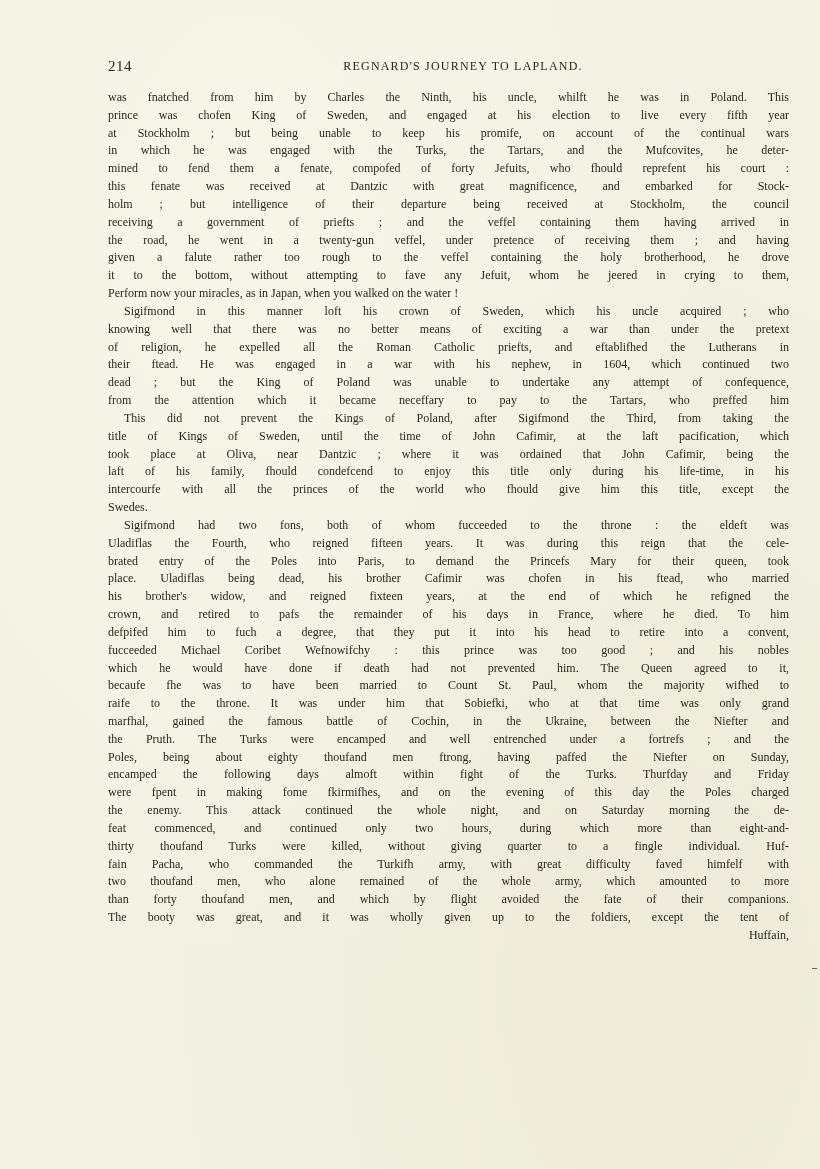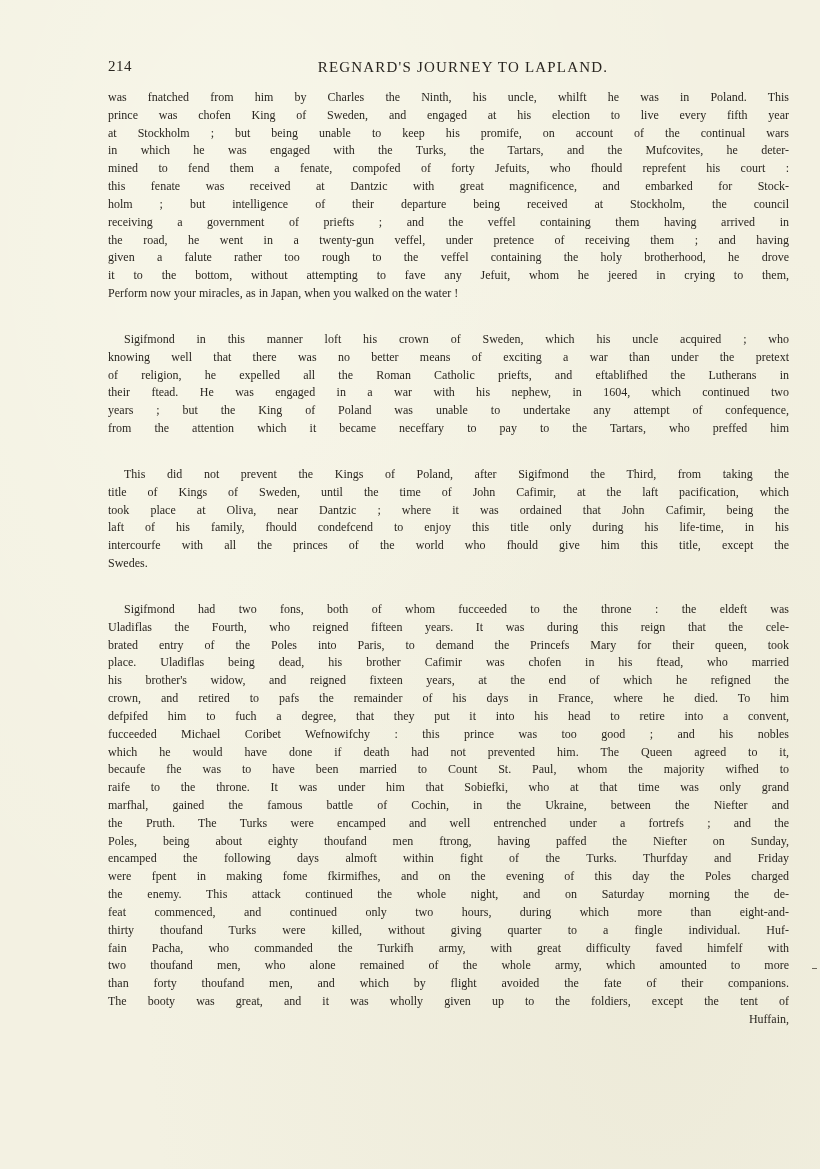--- a/index.html
+++ b/index.html
@@ -37,21 +37,21 @@
       top: 0;
       font-size: 15px;
       letter-spacing: 0.5px;
     }
     .running-title {
       position: absolute;
       left: 0;
       width: 680px;
       top: 1px;
       text-align: center;
-      font-size: 15px;
+      font-size: 12px;
       letter-spacing: 1.2px;
       font-variant: small-caps;
       text-transform: uppercase;
       padding-left: 30px;
       box-sizing: border-box;
     }
     .body-text {
       position: absolute;
       top: 89px;
       left: 108px;
@@ -65,21 +65,20 @@
       white-space: nowrap;
       text-align: justify;
       text-align-last: justify;
       overflow: visible;
     }
     .line.last {
       text-align-last: left;
     }
     .line.indent {
       padding-left: 16px;
-      margin-top: 28px;
     }
     .line.right {
       text-align: center;
       text-align-last: right;
     }
     .line.italic {
     }
     .margin-mark {
       position: absolute;
       left: 812px;
@@ -109,21 +108,21 @@
     <span class="line">holm ; but intelligence of their departure being received at Stockholm, the council</span>
     <span class="line">receiving a government of priefts ; and the veffel containing them having arrived in</span>
     <span class="line">the road, he went in a twenty-gun veffel, under pretence of receiving them ; and having</span>
     <span class="line">given a falute rather too rough to the veffel containing the holy brotherhood, he drove</span>
     <span class="line">it to the bottom, without attempting to fave any Jefuit, whom he jeered in crying to them,</span>
     <span class="line italic last">Perform now your miracles, as in Japan, when you walked on the water !</span>
     <span class="line indent">Sigifmond in this manner loft his crown of Sweden, which his uncle acquired ; who</span>
     <span class="line">knowing well that there was no better means of exciting a war than under the pretext</span>
     <span class="line">of religion, he expelled all the Roman Catholic priefts, and eftablifhed the Lutherans in</span>
     <span class="line">their ftead.  He was engaged in a war with his nephew, in 1604, which continued two</span>
-    <span class="line">years ; but the King of Poland was unable to undertake any attempt of confequence,</span>
+    <span class="line">dead ; but the King of Poland was unable to undertake any attempt of confequence,</span>
     <span class="line">from the attention which it became neceffary to pay to the Tartars, who preffed him</span>
     <span class="line indent">This did not prevent the Kings of Poland, after Sigifmond the Third, from taking the</span>
     <span class="line">title of Kings of Sweden, until the time of John Cafimir, at the laft pacification, which</span>
     <span class="line">took place at Oliva, near Dantzic ; where it was ordained that John Cafimir, being the</span>
     <span class="line">laft of his family, fhould condefcend to enjoy this title only during his life-time, in his</span>
     <span class="line">intercourfe with all the princes of the world who fhould give him this title, except the</span>
     <span class="line last">Swedes.</span>
     <span class="line indent">Sigifmond had two fons, both of whom fucceeded to the throne : the eldeft was</span>
     <span class="line">Uladiflas the Fourth, who reigned fifteen years.  It was during this reign that the cele-</span>
     <span class="line">brated entry of the Poles into Paris, to demand the Princefs Mary for their queen, took</span>

